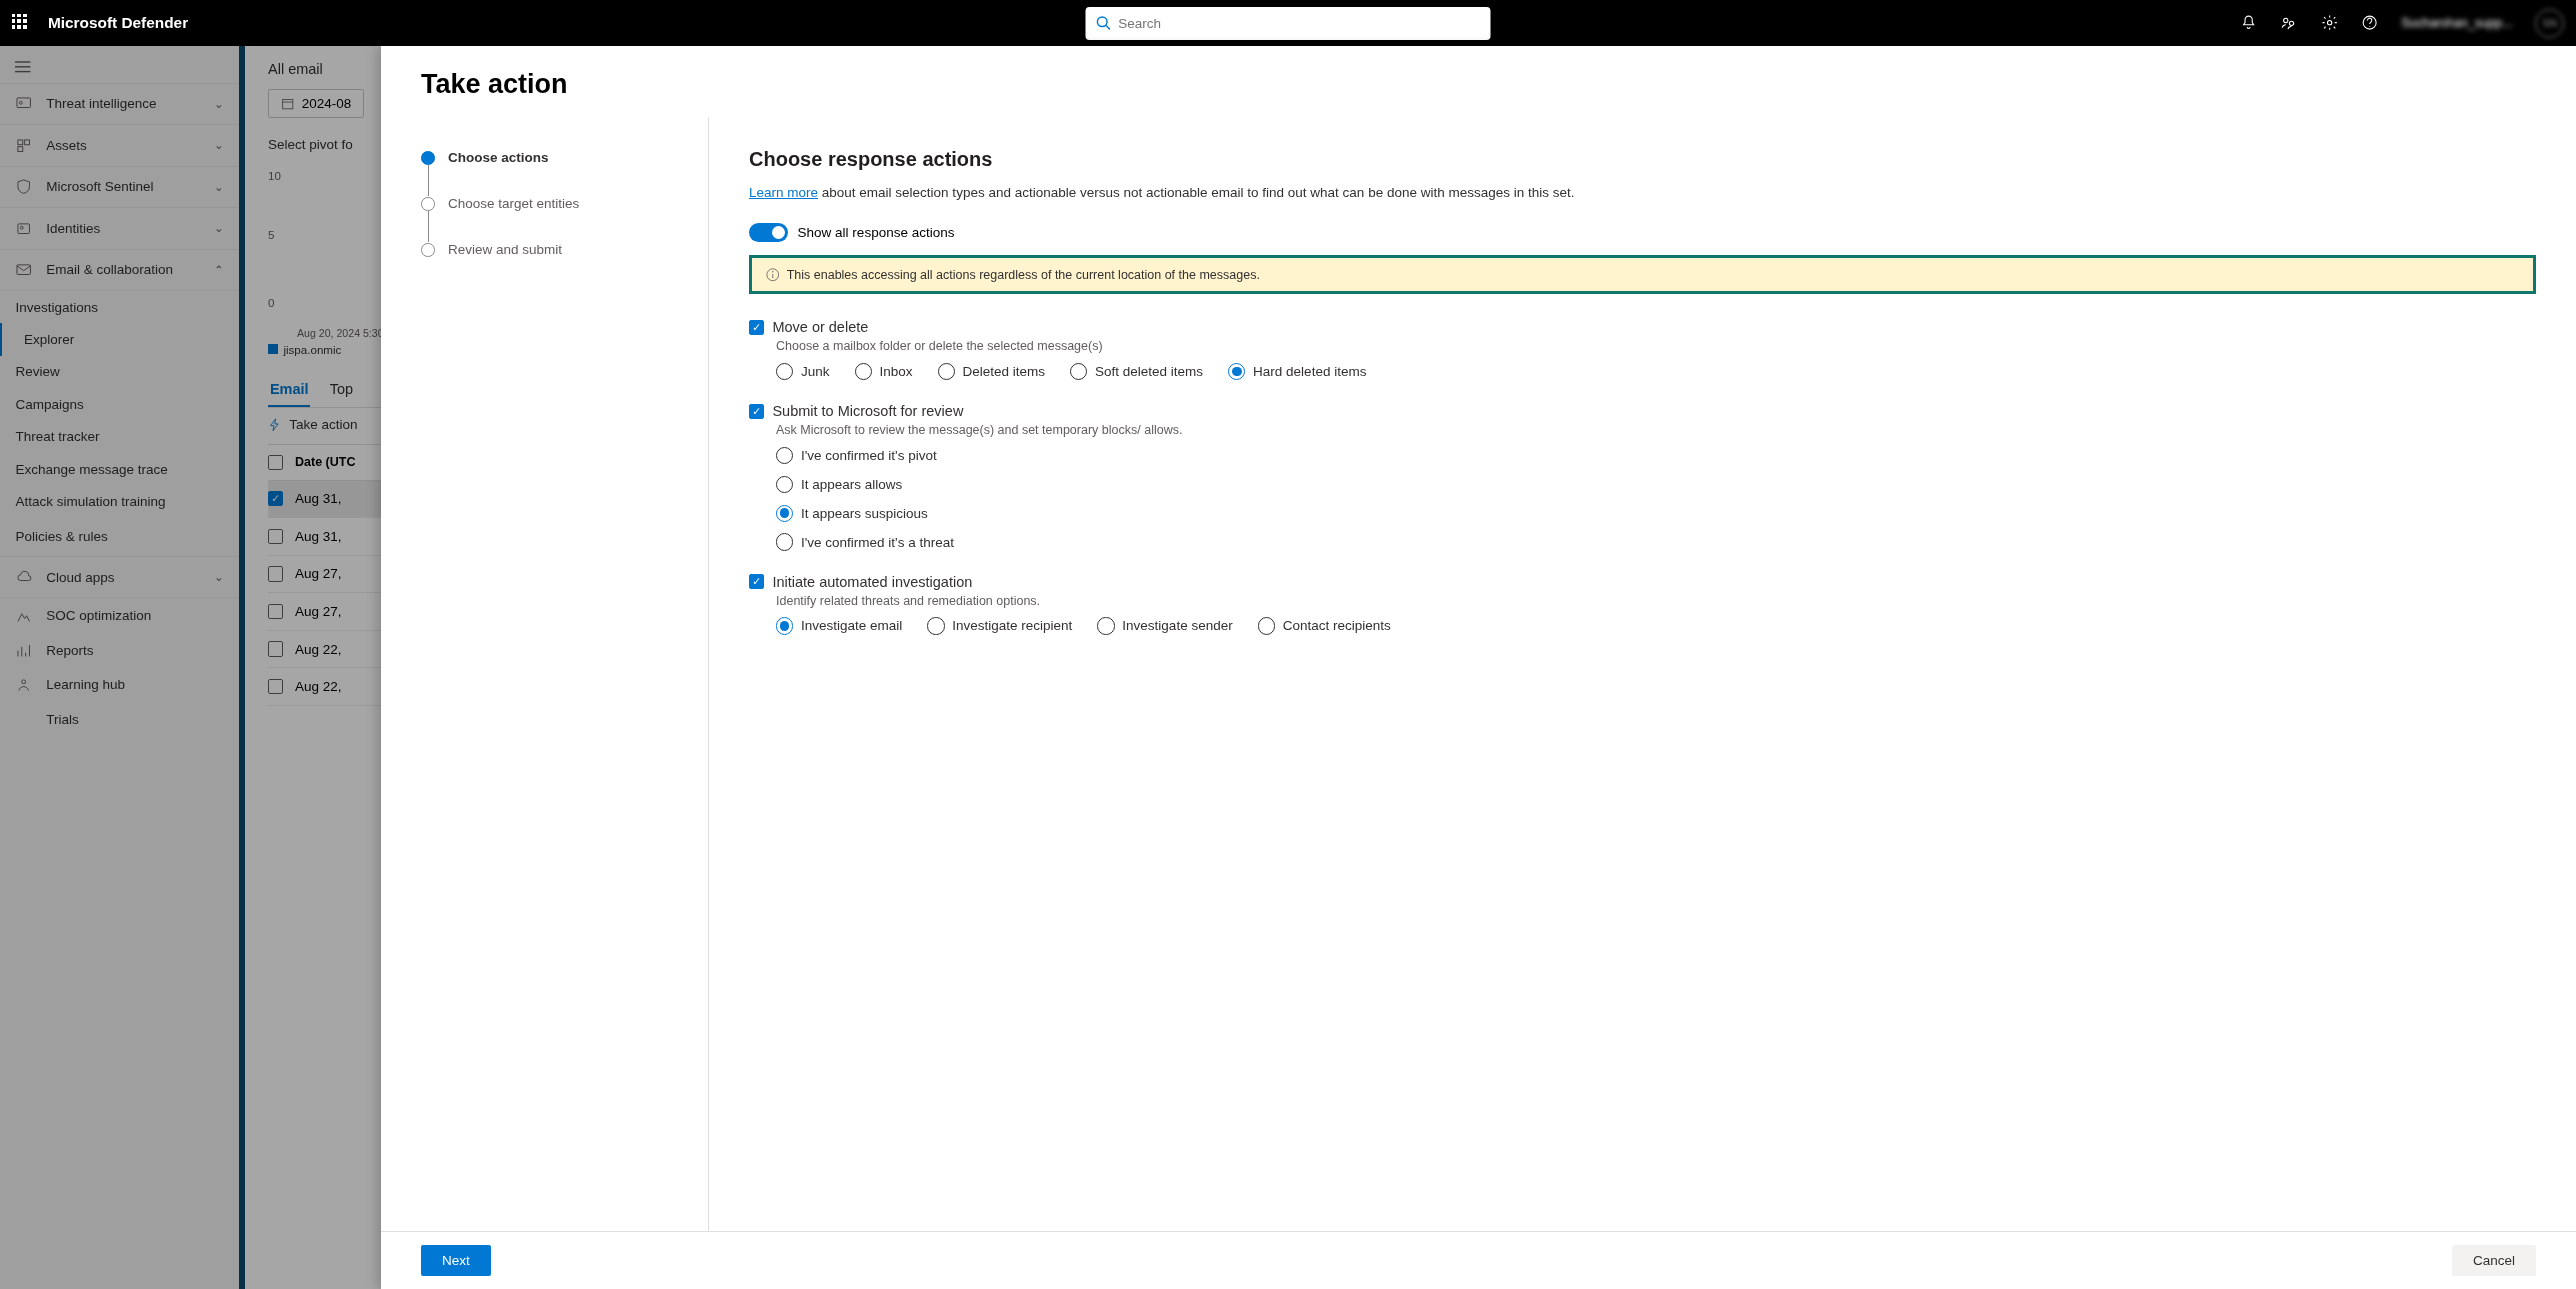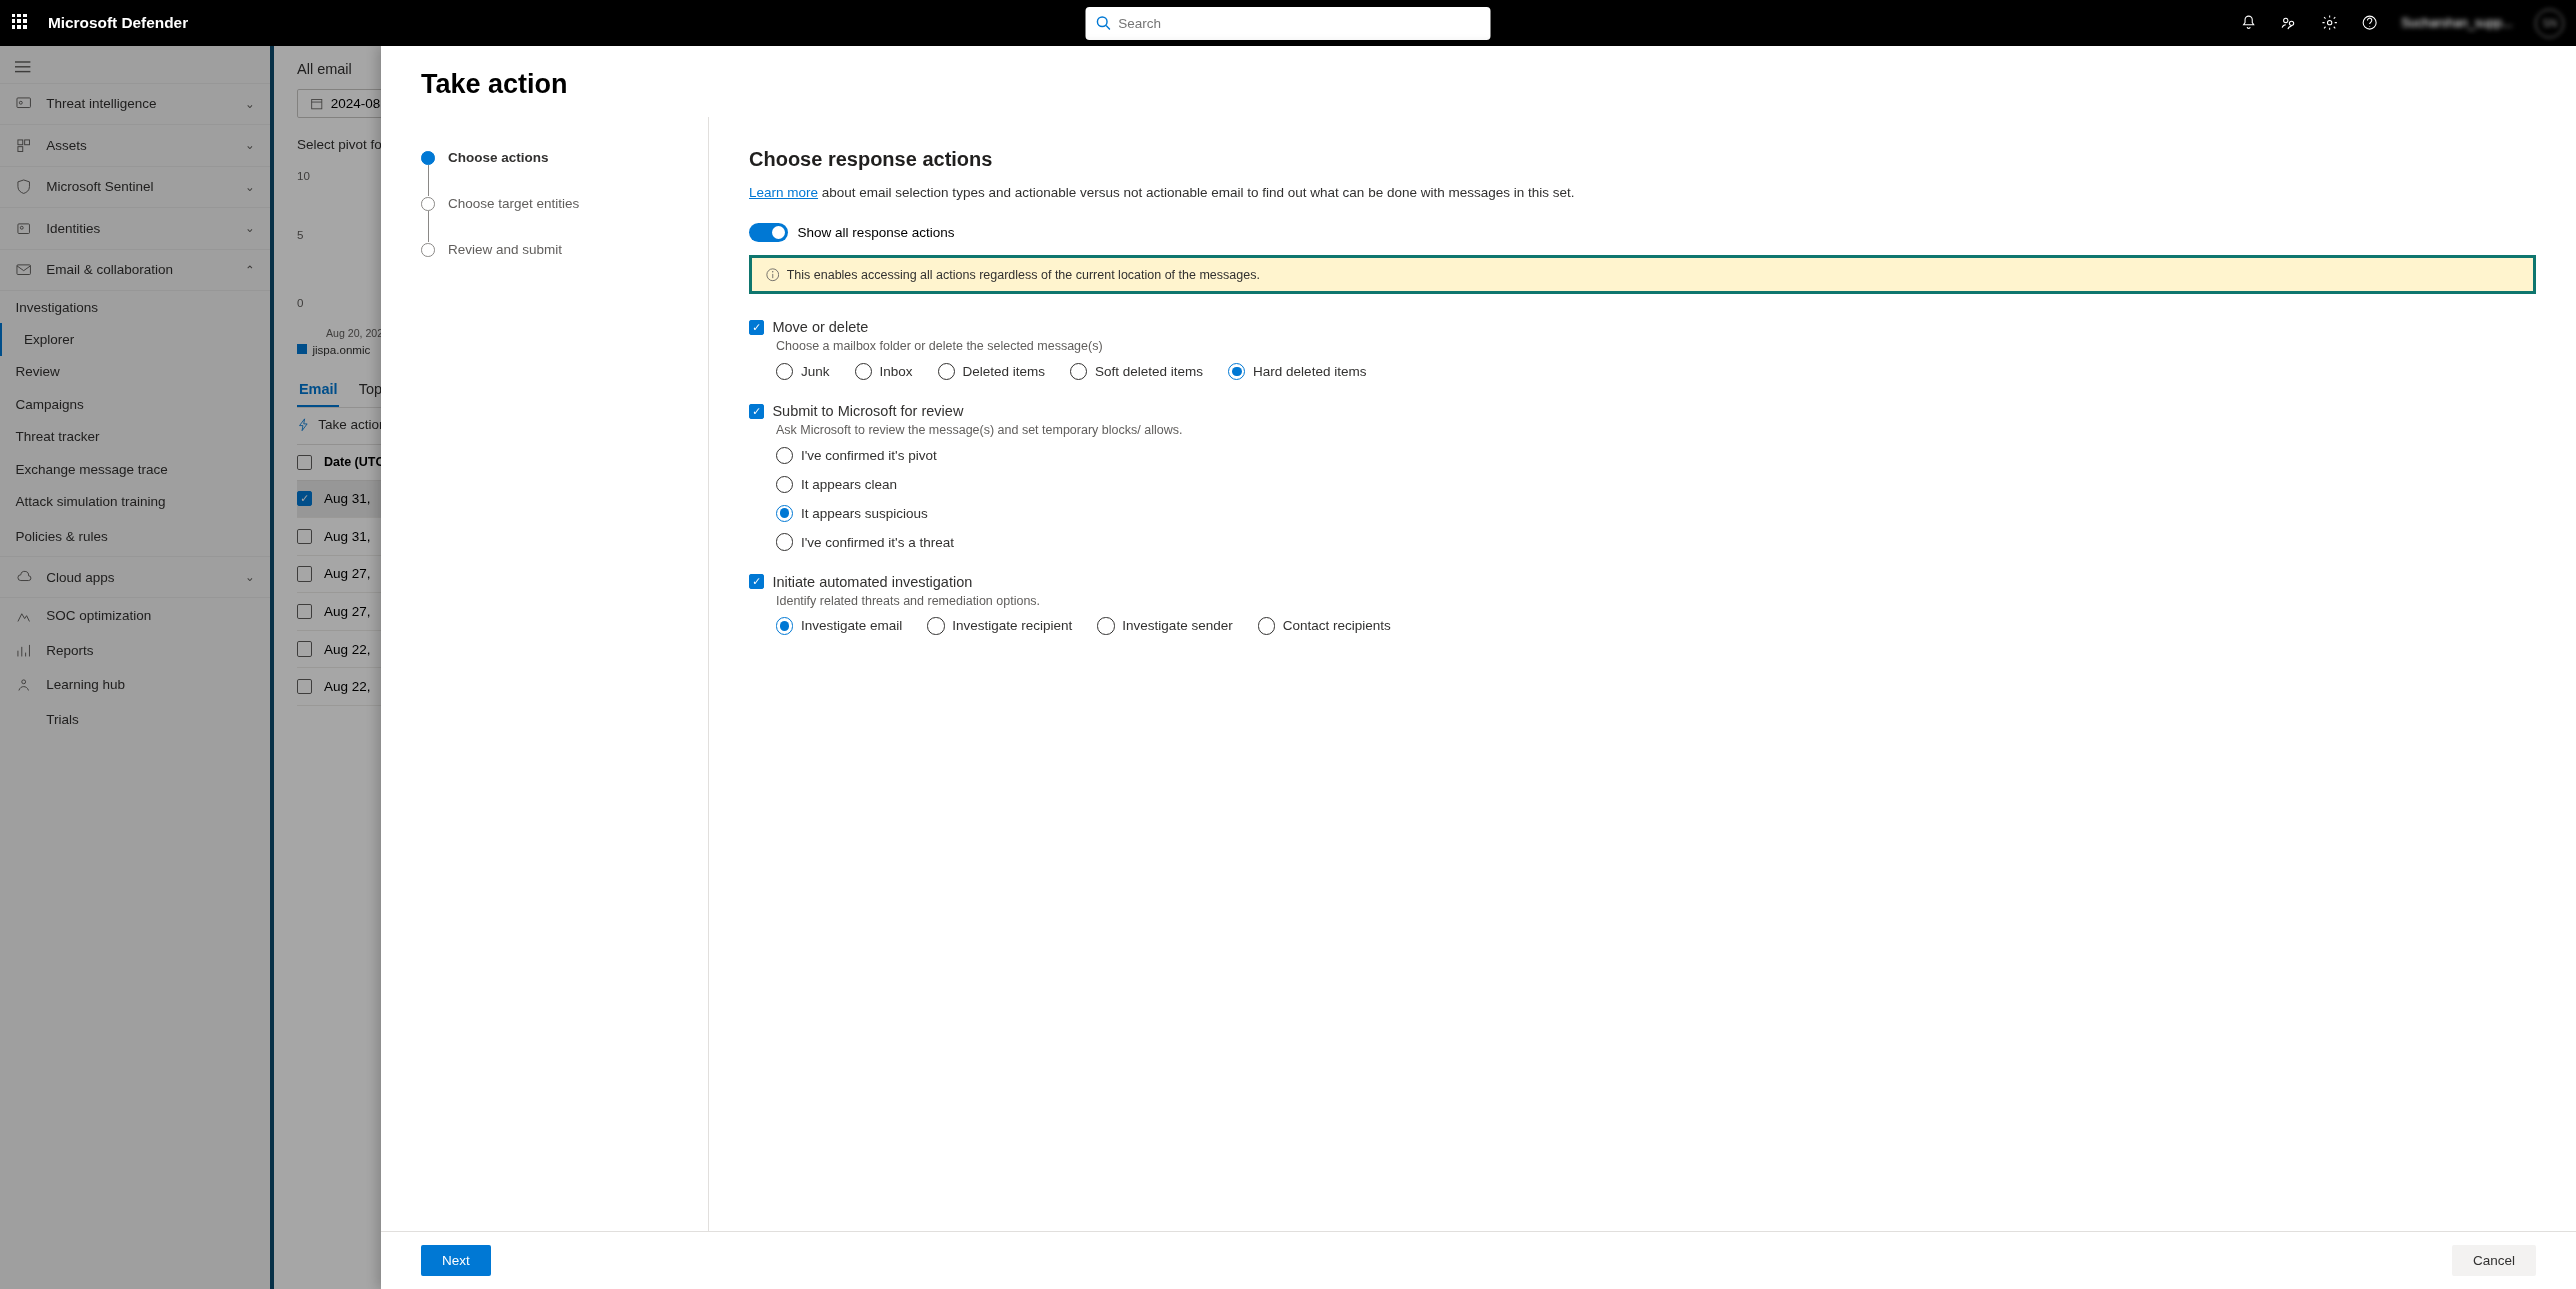--- a/index.html
+++ b/index.html
@@ -10,21 +10,21 @@
 .app-title { font-weight: 600; font-size: 15.4px; margin-left: 17.3px; }
 .search-box { position: absolute; left: 50%; transform: translateX(-50%); width: 405px; height: 33px; background: #fff; border-radius: 3.9px; display: flex; align-items: center; padding: 0 9.6px; }
 .search-box svg { color: #0078d4; width: 15.4px; height: 15.4px; }
 .search-box input { border: none; outline: none; flex: 1; margin-left: 7.7px; font-size: 13.5px; }
 .top-right { margin-left: auto; display: flex; align-items: center; gap: 23px; }
 .top-right .icon { color: #fff; cursor: pointer; }
 .user-name { font-size: 12.5px; filter: blur(2.9px); }
 .avatar-circle { width: 29px; height: 29px; border: 1px solid #888; border-radius: 50%; display: flex; align-items: center; justify-content: center; font-size: 10.6px; color: #888; filter: blur(1.9px); }
 
 .main-area { display: flex; height: calc(100vh - 46px); position: relative; }
-.sidebar { width: 274px; background: #f5f5f5; border-right: 4px solid #0c4a6e; padding-top: 5.8px; overflow-y: auto; font-size: 13.5px; }
+.sidebar { width: 245px; background: #f5f5f5; border-right: 6px solid #0c4a6e; padding-top: 5.8px; overflow-y: auto; font-size: 13.5px; }
 .sidebar-item { display: flex; align-items: center; padding: 11.6px 15.4px; cursor: pointer; border-bottom: 1px solid #e8e8e8; color: #323130; }
 .sidebar-item.no-border { border-bottom: none; padding: 8.7px 15.4px; }
 .sidebar-item.sub { padding-left: 15.4px; }
 .sidebar-item .si-icon { width: 17.3px; height: 17.3px; margin-right: 13.5px; display: inline-flex; align-items: center; justify-content: center; color: #605e5c; }
 .sidebar-item .chev { margin-left: auto; color: #605e5c; font-size: 11.6px; }
 .sidebar-item.active { border-left: 2.9px solid #0078d4; padding-left: 22px; font-weight: 400; }
 .sidebar-hamburger { padding: 9.6px 15.4px; cursor: pointer; border-bottom: 1px solid #e8e8e8;}
 
 .content { flex: 1; background: #fff; padding: 15.4px 23px; overflow: hidden; position: relative; }
 .breadcrumb-tabs { font-size: 14.5px; color: #323130; margin-bottom: 11.6px; }
@@ -401,21 +401,21 @@
             <span class="section-title">Submit to Microsoft for review</span>
           </div>
         <div class="section-sub">Ask Microsoft to review the message(s) and set temporary blocks/ allows.</div>
         <div class="radio-col">
           <div class="radio-opt">
               <span class="rdo"></span>
               <span>I've confirmed it's pivot</span>
             </div>
           <div class="radio-opt">
               <span class="rdo"></span>
-              <span>It appears clean</span>
+              <span>It appears allows</span>
             </div>
           <div class="radio-opt">
               <span class="rdo sel"></span>
               <span>It appears suspicious</span>
             </div>
           <div class="radio-opt">
               <span class="rdo"></span>
               <span>I've confirmed it's a threat</span>
             </div>
         </div>

